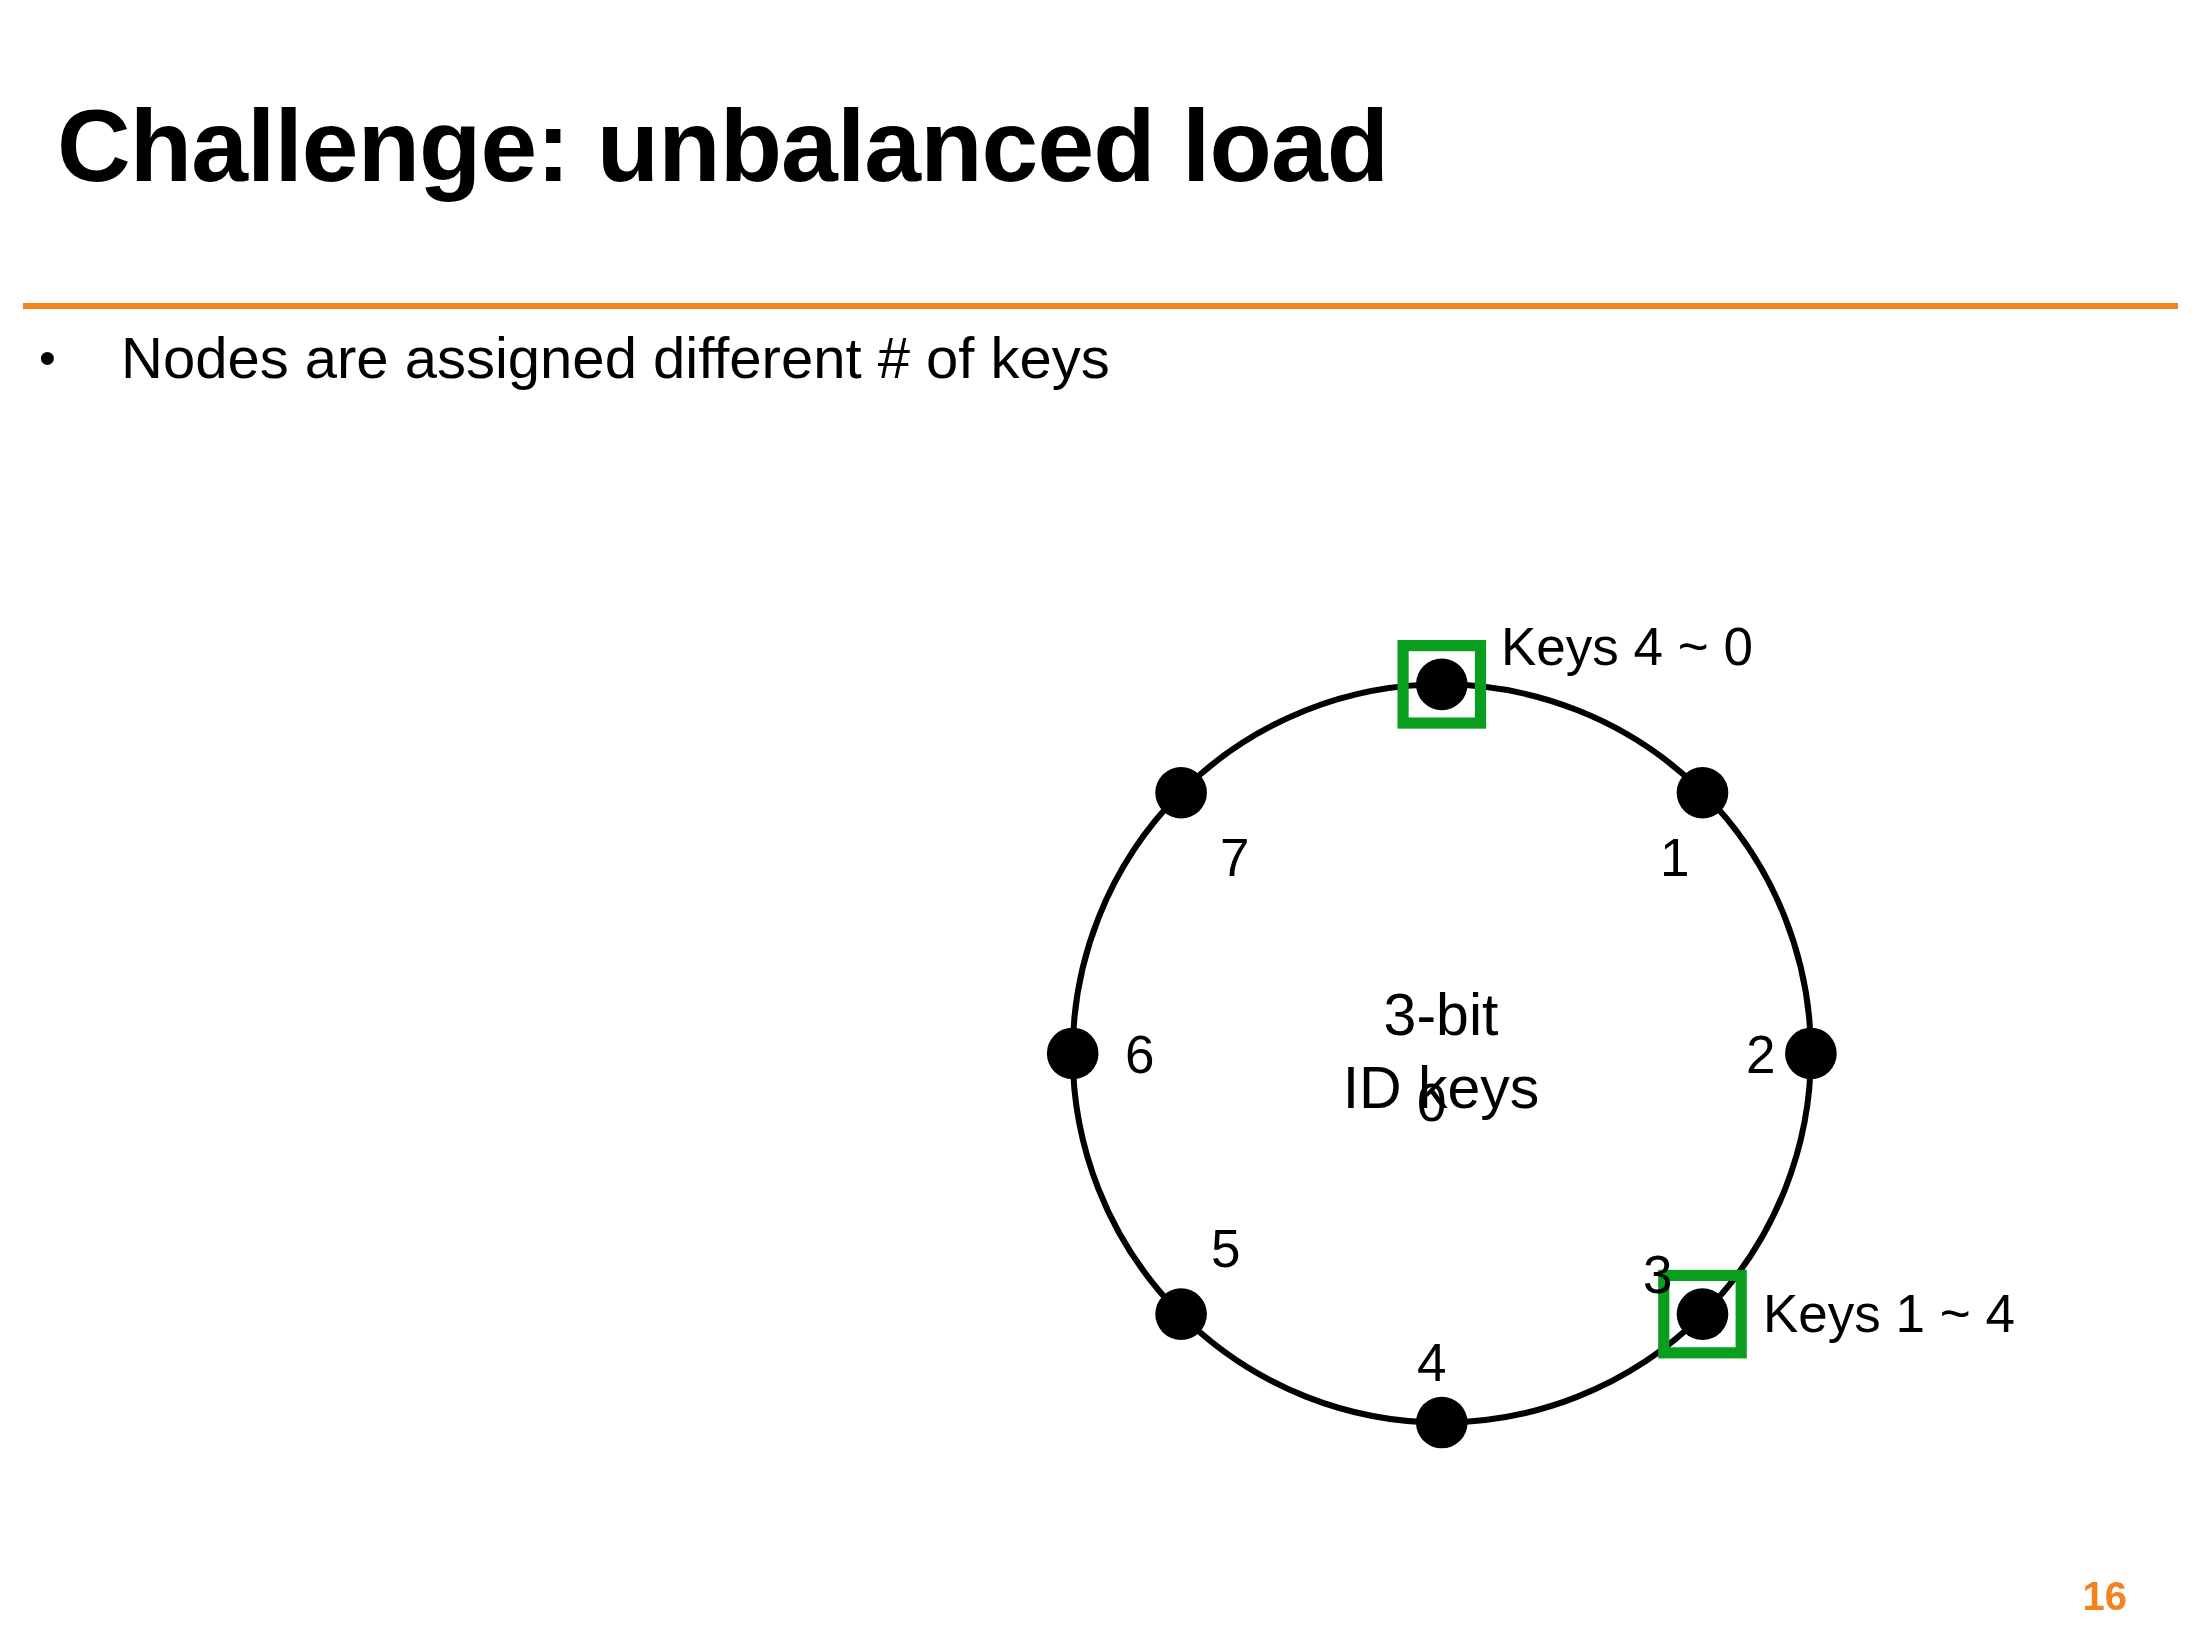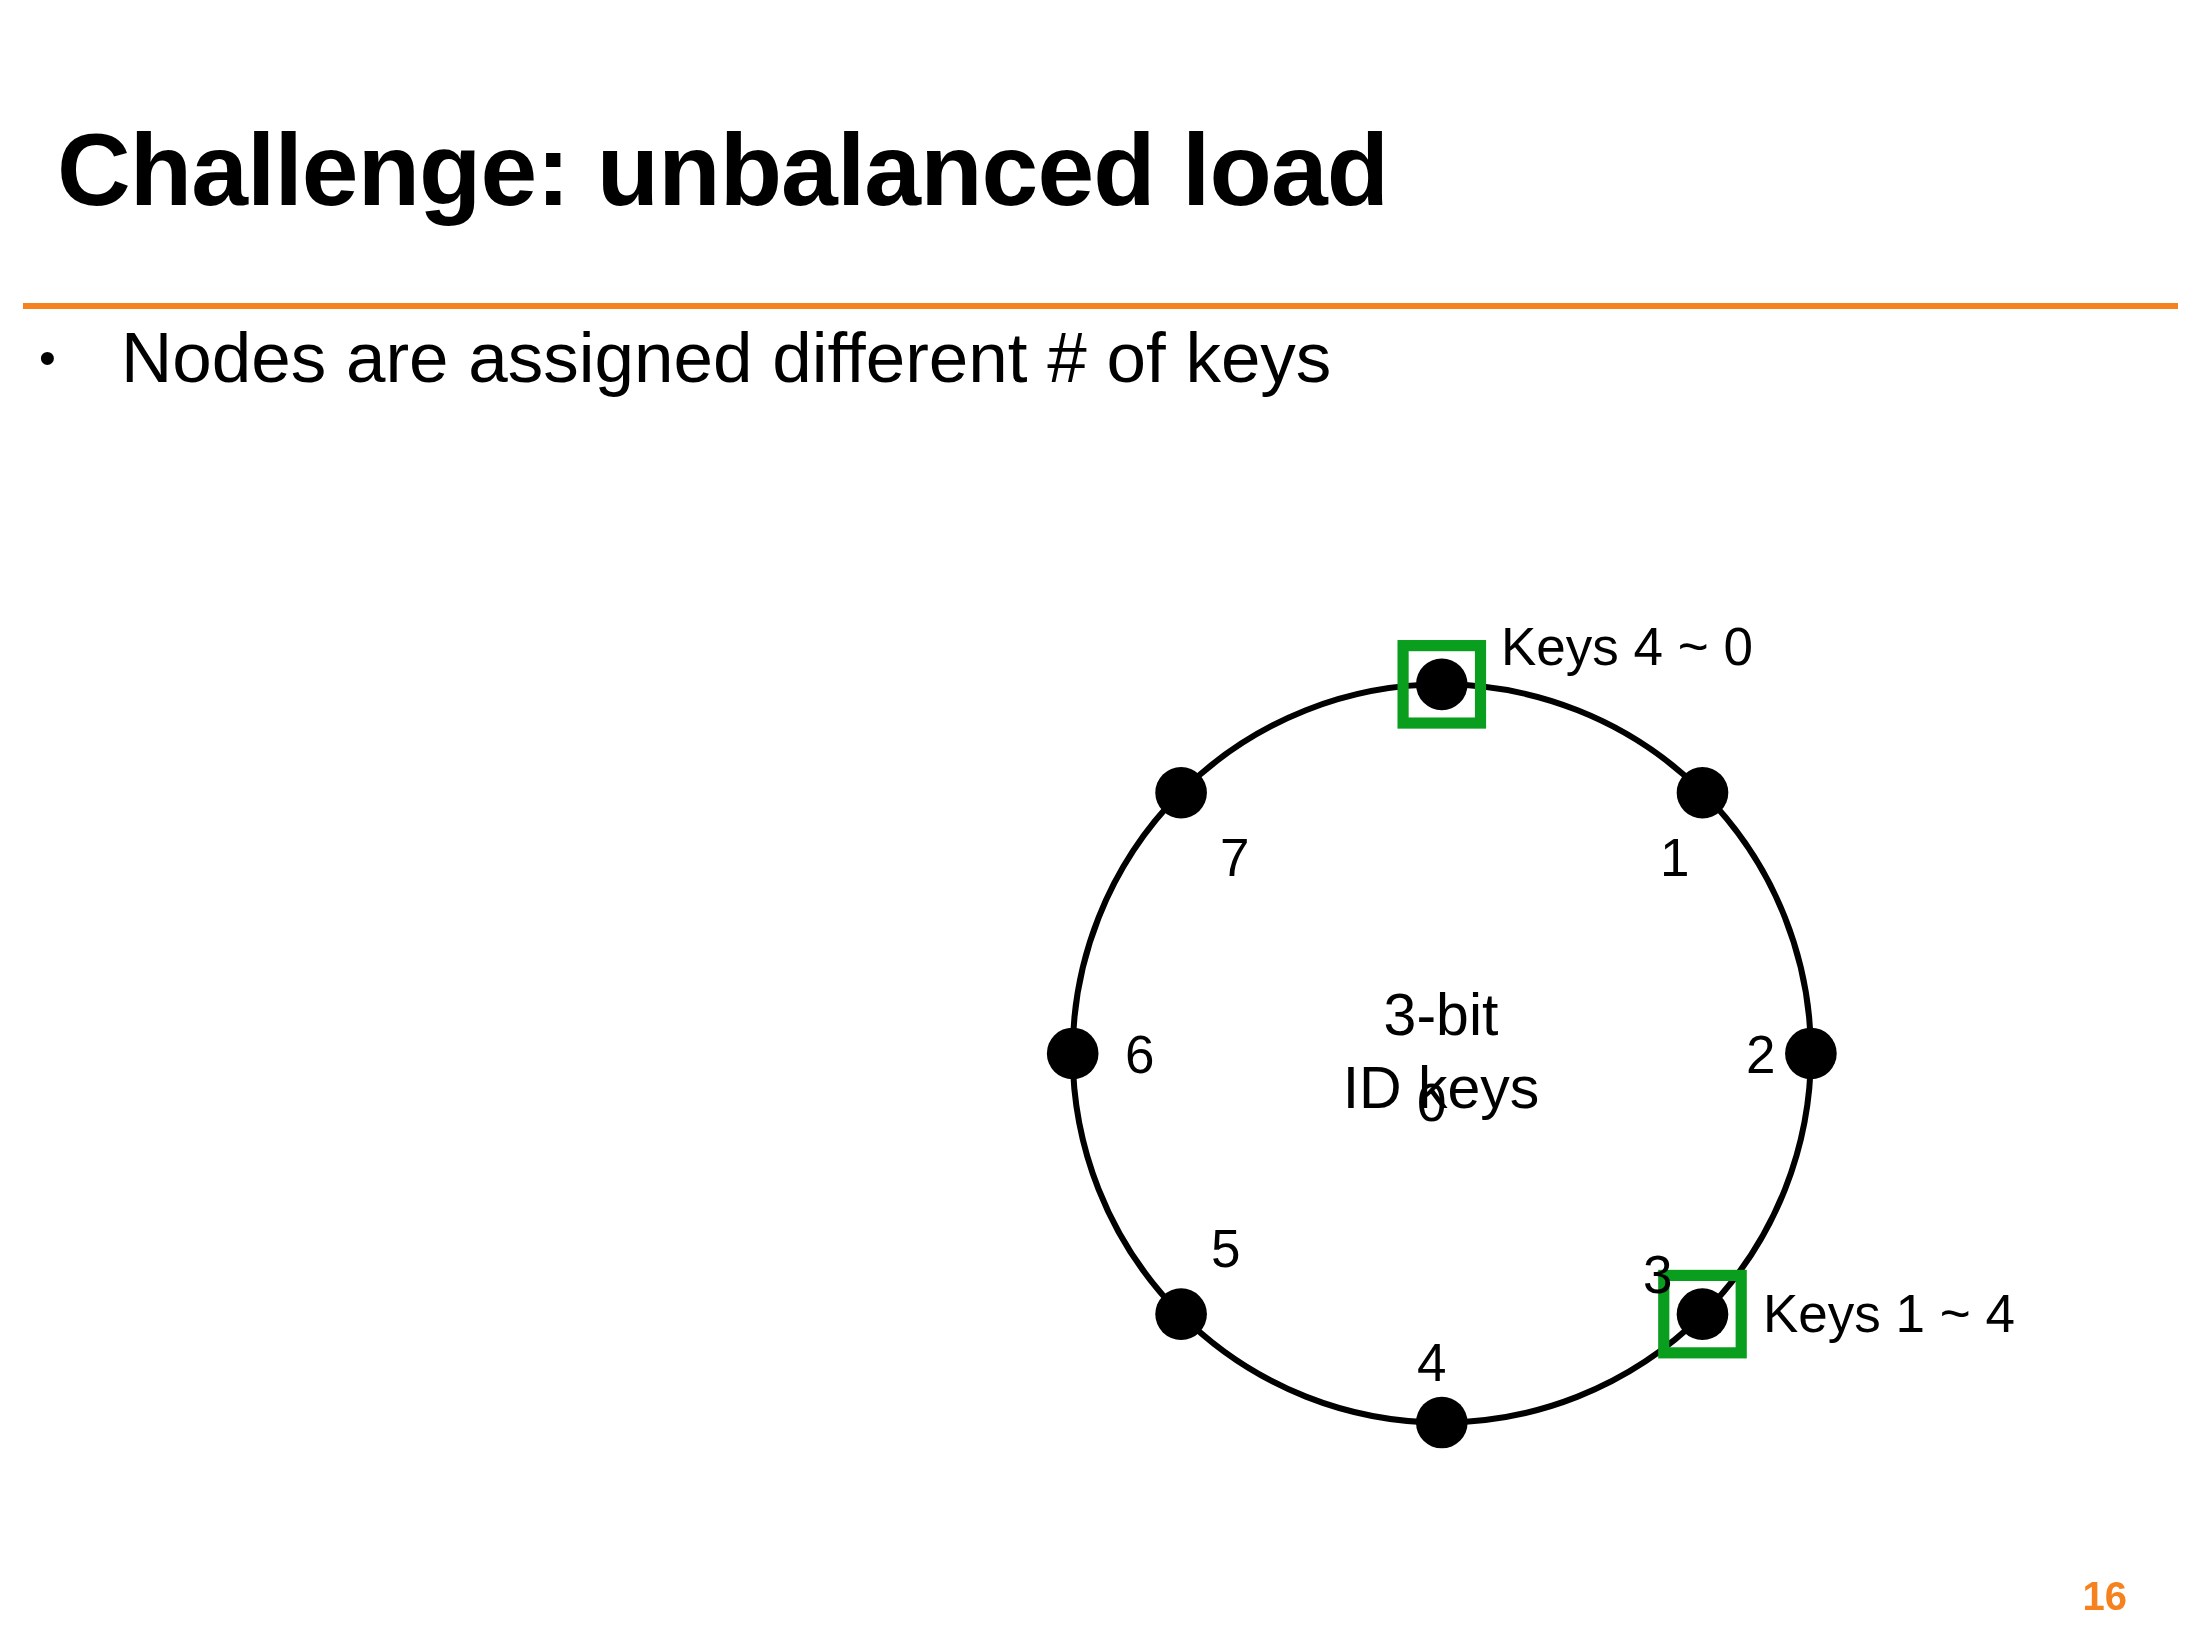--- a/index.html
+++ b/index.html
@@ -26,21 +26,20 @@
     left: 57px;
     top: 95px;
     width: 2065px;
     font-family: "Liberation Sans", sans-serif;
     font-weight: bold;
     font-size: 102px;
     line-height: 1.0;
     letter-spacing: -0.9px;
     color: #000000;
     white-space: nowrap;
-    margin-top: 24px;
   }
 
   
   #title-rule {
     position: absolute;
     left: 23px;
     top: 303px;
     width: 2155px;
     height: 6px;
     background: #F5821F;
@@ -58,21 +57,21 @@
   #bullet-glyph {
     font-family: "Liberation Sans", sans-serif;
     font-size: 48px;
     line-height: 65px;
     width: 82px;
     text-align: left;
     color: #000;
   }
   #bullet-text {
     font-family: "Liberation Sans", sans-serif;
-    font-size: 71px;
+    font-size: 58px;
     line-height: 65px;
     color: #000;
     white-space: nowrap;
   }
 
   
   #ring-diagram {
     position: absolute;
     left: 989px;
     top: 594px;

